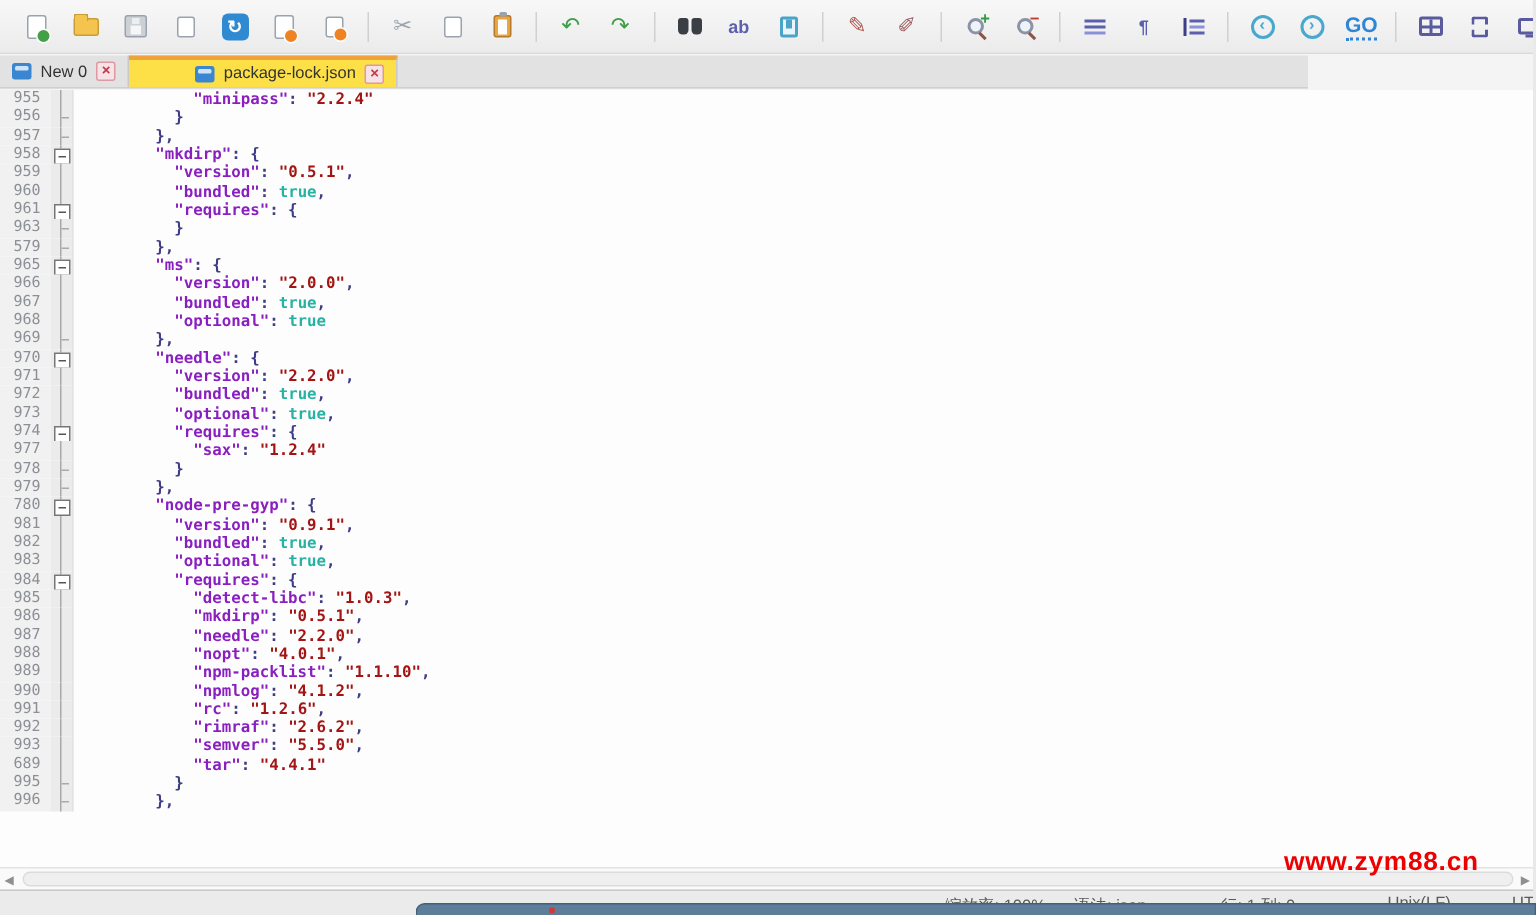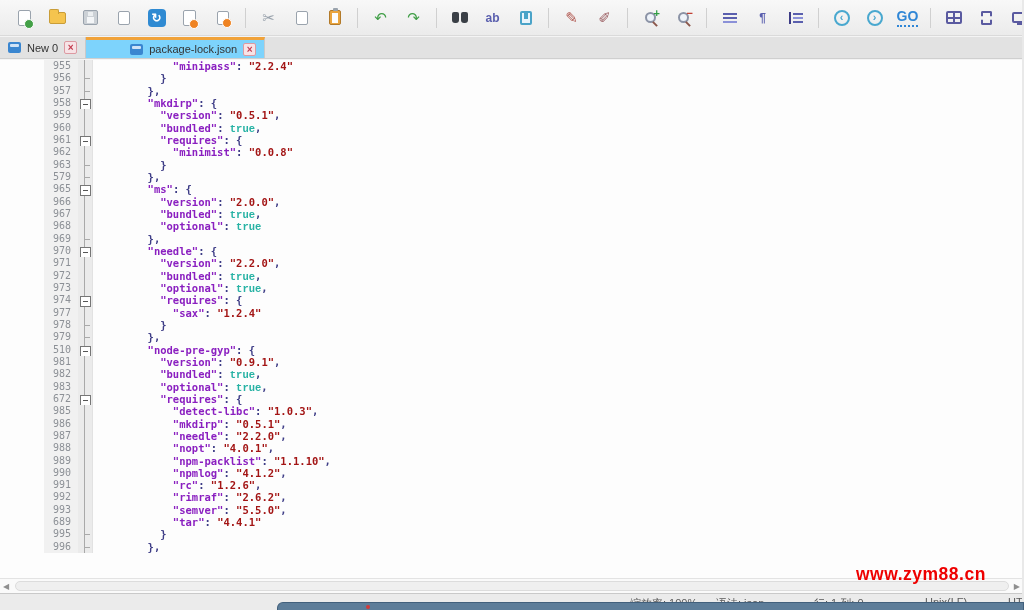--- a/index.html
+++ b/index.html
@@ -60,44 +60,44 @@
     display:flex; align-items:center; justify-content:center; font-size:11px; font-weight:bold; }
   .ic-go { color:#2f86d6; font-weight:bold; font-size:14px; border-bottom:2px dotted #2f86d6; line-height:1.2; }
   .ic-grid { width:16px; height:13px; border:2px solid #5a5aa0; border-radius:2px;
     background:linear-gradient(#5a5aa0,#5a5aa0) center/2px 100% no-repeat,
                linear-gradient(#5a5aa0,#5a5aa0) center/100% 2px no-repeat; }
   .ic-dashedrect { width:11px; height:14px; border:2px dashed #5a5aa0; border-radius:2px; }
   .ic-monitor { width:16px; height:11px; border:2px solid #5a5aa0; border-radius:2px; position:relative; }
   .ic-monitor::after { content:""; position:absolute; left:3px; bottom:-4px; width:6px; height:2px; background:#5a5aa0; }
 
   
-  #tabbar { position:absolute; left:0; top:37px; width:1024px; height:22px; background:#e2e2e2;
+  #tabbar { position:absolute; left:0; top:37px; width:872px; height:22px; background:#e2e2e2;
     border-bottom:1px solid #cfcfcf; display:flex; align-items:stretch; }
   .tab { display:flex; align-items:center; gap:6px; padding:0 8px; border-right:1px solid #c9c9c9;
     font-size:11px; color:#333; position:relative; cursor:default; }
-  .tab.active { background:#7dd3fc; border-top:3px solid #f0a23a; border-right:1px solid #c9c9c9;padding-left:44px; }
+  .tab.active { background:#fde047; border-top:3px solid #f0a23a; border-right:1px solid #c9c9c9;padding-left:44px; }
   .tab-icon { width:13px; height:11px; background:#3a86d0; border-radius:2px; position:relative; flex:none; }
   .tab-icon::after { content:""; position:absolute; left:2px; top:2px; width:9px; height:3px; background:#cfe3f7; border-radius:1px; }
   .tab-close { width:13px; height:13px; border:1px solid #dc9aa2; background:#f7e3e6; border-radius:2px;
     color:#c23b4e; font-size:10px; font-weight:bold; display:flex; align-items:center; justify-content:center; }
 
   
   #editor { position:absolute; left:0; top:60px; width:1022px; height:518px; background:#fdfdfd;
     font-family:"DejaVu Sans Mono", monospace; font-size:10.5px; font-weight:bold; overflow:hidden; }
-  .ln-row { display:flex; height:12.33px; line-height:12.33px; white-space:pre;margin-left:44px; }
+  .ln-row { display:flex; height:12.33px; line-height:12.33px; white-space:pre; }
   .ln-num { width:34px; flex:none; background:#f1f1f1; color:#8c9096; text-align:right;
     padding-right:7px; font-weight:normal; font-size:10px; }
   .ln-fold { width:15px; flex:none; background:#ebebeb; border-right:1px solid #e2e2e2; position:relative; }
   .ln-fold::before { content:""; position:absolute; left:6px; top:0; bottom:0; width:1px; background:#a9a9a9; }
   .fm-tick::after { content:""; position:absolute; left:7px; top:6px; width:5px; height:1px; background:#a9a9a9; }
   .fm-box::after { content:""; position:absolute; left:2px; top:2px; width:9px; height:9px;
     border:1px solid #767676; background:#fff linear-gradient(#555,#555) center/5px 1px no-repeat; }
   .ln-code { padding-left:4px; }
   .tk-k { color:var(--tk-k); } .tk-v { color:var(--tk-v); }
-  .tk-b { color:var(--tk-b);font-family:Liberation Mono, monospace; } .tk-p { color:var(--tk-p); }
+  .tk-b { color:var(--tk-b); } .tk-p { color:var(--tk-p); }
 
   
   #hscroll { position:absolute; left:0; top:578px; width:1024px; height:15px; background:#fafafa;
     border-top:1px solid #e3e3e3; }
   .hs-arrow { position:absolute; top:3px; font-size:8px; color:#8f8f8f; }
   .hs-left { left:3px; } .hs-right { right:4px; }
   .hs-thumb { position:absolute; left:15px; right:15px; top:2px; height:10px; background:#efefef;
     border:1px solid #dcdcdc; border-radius:5px; }
 
   
@@ -230,41 +230,40 @@
 </div>
 
 <div id="editor">
     <div class="ln-row"><span class="ln-num">955</span><span class="ln-fold fm-line"></span><span class="ln-code">            <span class="tk-k">"minipass"</span><span class="tk-p">: </span><span class="tk-v">"2.2.4"</span></span></div>
     <div class="ln-row"><span class="ln-num">956</span><span class="ln-fold fm-tick"></span><span class="ln-code">          <span class="tk-p">}</span></span></div>
     <div class="ln-row"><span class="ln-num">957</span><span class="ln-fold fm-tick"></span><span class="ln-code">        <span class="tk-p">},</span></span></div>
     <div class="ln-row"><span class="ln-num">958</span><span class="ln-fold fm-box"></span><span class="ln-code">        <span class="tk-k">"mkdirp"</span><span class="tk-p">: {</span></span></div>
     <div class="ln-row"><span class="ln-num">959</span><span class="ln-fold fm-line"></span><span class="ln-code">          <span class="tk-k">"version"</span><span class="tk-p">: </span><span class="tk-v">"0.5.1"</span><span class="tk-p">,</span></span></div>
     <div class="ln-row"><span class="ln-num">960</span><span class="ln-fold fm-line"></span><span class="ln-code">          <span class="tk-k">"bundled"</span><span class="tk-p">: </span><span class="tk-b">true</span><span class="tk-p">,</span></span></div>
     <div class="ln-row"><span class="ln-num">961</span><span class="ln-fold fm-box"></span><span class="ln-code">          <span class="tk-k">"requires"</span><span class="tk-p">: {</span></span></div>
-    <div class="ln-row"><span class="ln-num">962</span><span class="ln-fold fm-line"></span><span class="ln-code">            <span class="tk-k">"minimist"</span><span class="tk-p">: </span><span class="tk-v">"0.0.8"</span></span></div>
     <div class="ln-row"><span class="ln-num">963</span><span class="ln-fold fm-tick"></span><span class="ln-code">          <span class="tk-p">}</span></span></div>
     <div class="ln-row"><span class="ln-num">579</span><span class="ln-fold fm-tick"></span><span class="ln-code">        <span class="tk-p">},</span></span></div>
     <div class="ln-row"><span class="ln-num">965</span><span class="ln-fold fm-box"></span><span class="ln-code">        <span class="tk-k">"ms"</span><span class="tk-p">: {</span></span></div>
     <div class="ln-row"><span class="ln-num">966</span><span class="ln-fold fm-line"></span><span class="ln-code">          <span class="tk-k">"version"</span><span class="tk-p">: </span><span class="tk-v">"2.0.0"</span><span class="tk-p">,</span></span></div>
     <div class="ln-row"><span class="ln-num">967</span><span class="ln-fold fm-line"></span><span class="ln-code">          <span class="tk-k">"bundled"</span><span class="tk-p">: </span><span class="tk-b">true</span><span class="tk-p">,</span></span></div>
     <div class="ln-row"><span class="ln-num">968</span><span class="ln-fold fm-line"></span><span class="ln-code">          <span class="tk-k">"optional"</span><span class="tk-p">: </span><span class="tk-b">true</span></span></div>
     <div class="ln-row"><span class="ln-num">969</span><span class="ln-fold fm-tick"></span><span class="ln-code">        <span class="tk-p">},</span></span></div>
     <div class="ln-row"><span class="ln-num">970</span><span class="ln-fold fm-box"></span><span class="ln-code">        <span class="tk-k">"needle"</span><span class="tk-p">: {</span></span></div>
     <div class="ln-row"><span class="ln-num">971</span><span class="ln-fold fm-line"></span><span class="ln-code">          <span class="tk-k">"version"</span><span class="tk-p">: </span><span class="tk-v">"2.2.0"</span><span class="tk-p">,</span></span></div>
     <div class="ln-row"><span class="ln-num">972</span><span class="ln-fold fm-line"></span><span class="ln-code">          <span class="tk-k">"bundled"</span><span class="tk-p">: </span><span class="tk-b">true</span><span class="tk-p">,</span></span></div>
     <div class="ln-row"><span class="ln-num">973</span><span class="ln-fold fm-line"></span><span class="ln-code">          <span class="tk-k">"optional"</span><span class="tk-p">: </span><span class="tk-b">true</span><span class="tk-p">,</span></span></div>
     <div class="ln-row"><span class="ln-num">974</span><span class="ln-fold fm-box"></span><span class="ln-code">          <span class="tk-k">"requires"</span><span class="tk-p">: {</span></span></div>
     <div class="ln-row"><span class="ln-num">977</span><span class="ln-fold fm-line"></span><span class="ln-code">            <span class="tk-k">"sax"</span><span class="tk-p">: </span><span class="tk-v">"1.2.4"</span></span></div>
     <div class="ln-row"><span class="ln-num">978</span><span class="ln-fold fm-tick"></span><span class="ln-code">          <span class="tk-p">}</span></span></div>
     <div class="ln-row"><span class="ln-num">979</span><span class="ln-fold fm-tick"></span><span class="ln-code">        <span class="tk-p">},</span></span></div>
-    <div class="ln-row"><span class="ln-num">510</span><span class="ln-fold fm-box"></span><span class="ln-code">        <span class="tk-k">"node-pre-gyp"</span><span class="tk-p">: {</span></span></div>
+    <div class="ln-row"><span class="ln-num">780</span><span class="ln-fold fm-box"></span><span class="ln-code">        <span class="tk-k">"node-pre-gyp"</span><span class="tk-p">: {</span></span></div>
     <div class="ln-row"><span class="ln-num">981</span><span class="ln-fold fm-line"></span><span class="ln-code">          <span class="tk-k">"version"</span><span class="tk-p">: </span><span class="tk-v">"0.9.1"</span><span class="tk-p">,</span></span></div>
     <div class="ln-row"><span class="ln-num">982</span><span class="ln-fold fm-line"></span><span class="ln-code">          <span class="tk-k">"bundled"</span><span class="tk-p">: </span><span class="tk-b">true</span><span class="tk-p">,</span></span></div>
     <div class="ln-row"><span class="ln-num">983</span><span class="ln-fold fm-line"></span><span class="ln-code">          <span class="tk-k">"optional"</span><span class="tk-p">: </span><span class="tk-b">true</span><span class="tk-p">,</span></span></div>
-    <div class="ln-row"><span class="ln-num">672</span><span class="ln-fold fm-box"></span><span class="ln-code">          <span class="tk-k">"requires"</span><span class="tk-p">: {</span></span></div>
+    <div class="ln-row"><span class="ln-num">984</span><span class="ln-fold fm-box"></span><span class="ln-code">          <span class="tk-k">"requires"</span><span class="tk-p">: {</span></span></div>
     <div class="ln-row"><span class="ln-num">985</span><span class="ln-fold fm-line"></span><span class="ln-code">            <span class="tk-k">"detect-libc"</span><span class="tk-p">: </span><span class="tk-v">"1.0.3"</span><span class="tk-p">,</span></span></div>
     <div class="ln-row"><span class="ln-num">986</span><span class="ln-fold fm-line"></span><span class="ln-code">            <span class="tk-k">"mkdirp"</span><span class="tk-p">: </span><span class="tk-v">"0.5.1"</span><span class="tk-p">,</span></span></div>
     <div class="ln-row"><span class="ln-num">987</span><span class="ln-fold fm-line"></span><span class="ln-code">            <span class="tk-k">"needle"</span><span class="tk-p">: </span><span class="tk-v">"2.2.0"</span><span class="tk-p">,</span></span></div>
     <div class="ln-row"><span class="ln-num">988</span><span class="ln-fold fm-line"></span><span class="ln-code">            <span class="tk-k">"nopt"</span><span class="tk-p">: </span><span class="tk-v">"4.0.1"</span><span class="tk-p">,</span></span></div>
     <div class="ln-row"><span class="ln-num">989</span><span class="ln-fold fm-line"></span><span class="ln-code">            <span class="tk-k">"npm-packlist"</span><span class="tk-p">: </span><span class="tk-v">"1.1.10"</span><span class="tk-p">,</span></span></div>
     <div class="ln-row"><span class="ln-num">990</span><span class="ln-fold fm-line"></span><span class="ln-code">            <span class="tk-k">"npmlog"</span><span class="tk-p">: </span><span class="tk-v">"4.1.2"</span><span class="tk-p">,</span></span></div>
     <div class="ln-row"><span class="ln-num">991</span><span class="ln-fold fm-line"></span><span class="ln-code">            <span class="tk-k">"rc"</span><span class="tk-p">: </span><span class="tk-v">"1.2.6"</span><span class="tk-p">,</span></span></div>
     <div class="ln-row"><span class="ln-num">992</span><span class="ln-fold fm-line"></span><span class="ln-code">            <span class="tk-k">"rimraf"</span><span class="tk-p">: </span><span class="tk-v">"2.6.2"</span><span class="tk-p">,</span></span></div>
     <div class="ln-row"><span class="ln-num">993</span><span class="ln-fold fm-line"></span><span class="ln-code">            <span class="tk-k">"semver"</span><span class="tk-p">: </span><span class="tk-v">"5.5.0"</span><span class="tk-p">,</span></span></div>
     <div class="ln-row"><span class="ln-num">689</span><span class="ln-fold fm-line"></span><span class="ln-code">            <span class="tk-k">"tar"</span><span class="tk-p">: </span><span class="tk-v">"4.4.1"</span></span></div>

